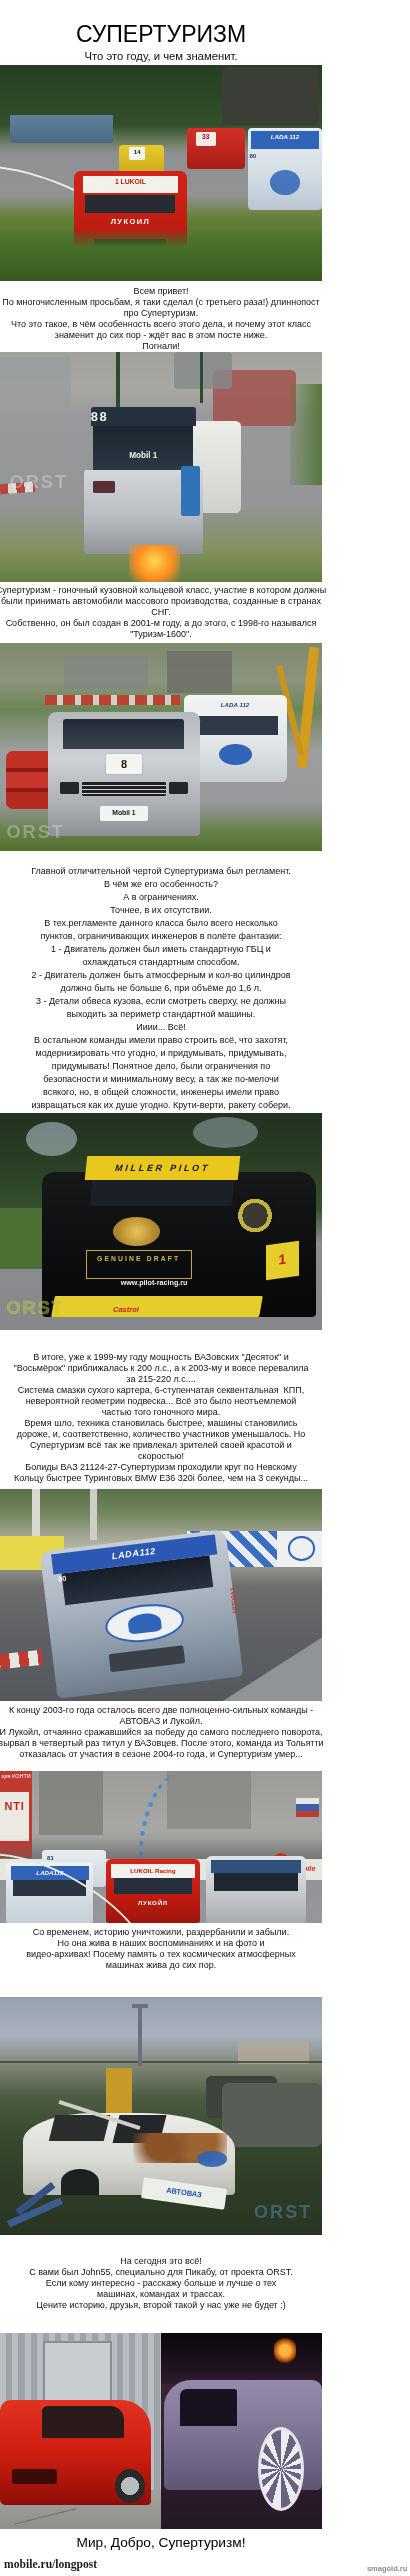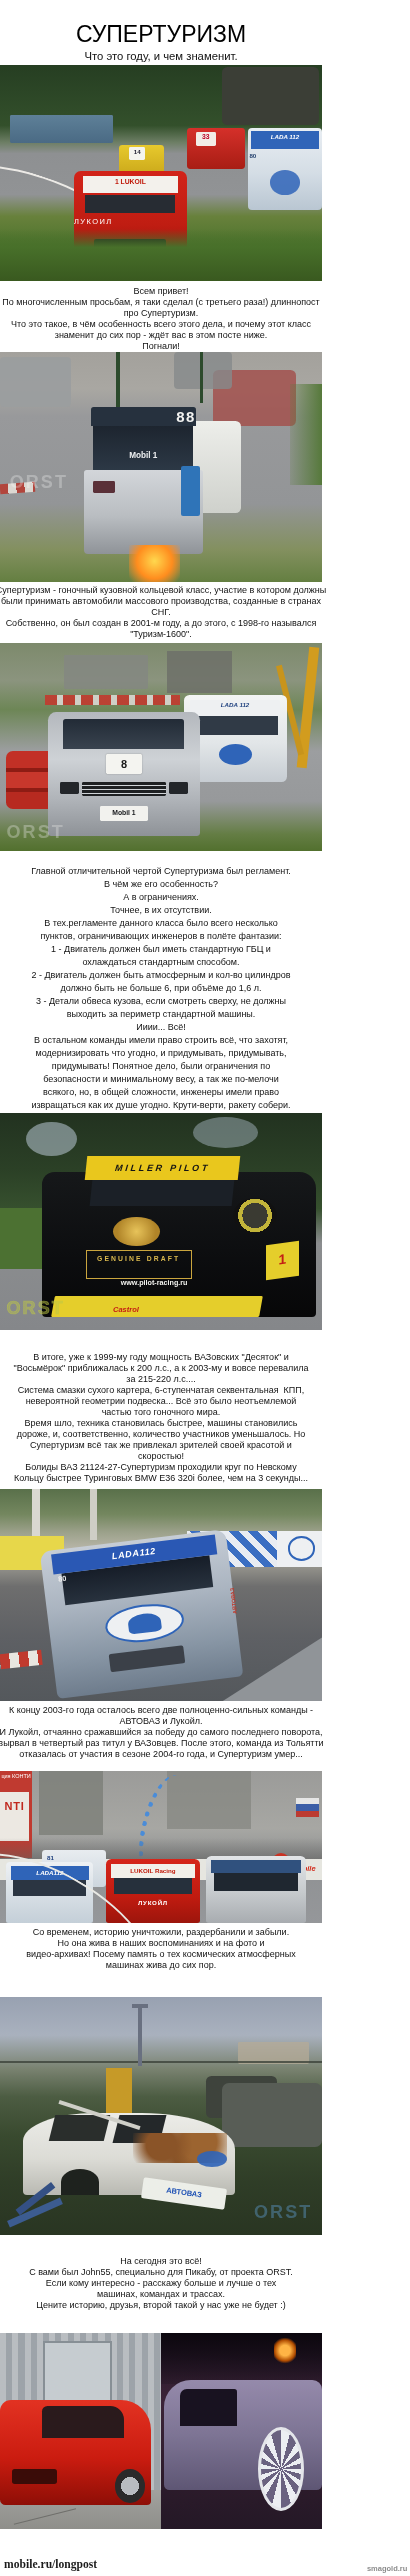--- a/index.html
+++ b/index.html
@@ -35,36 +35,36 @@
        font-size:6.8px;font-weight:bold;text-align:center;line-height:9.6px;border-radius:1.4px;}
   #p1 .car-lada{left:77%;top:29%;width:23%;height:38%;background:linear-gradient(180deg,#e9eef3 0%,#d4dde5 55%,#b9c6d2 100%);border-radius:4.1px;}
   #p1 .car-lada .band{left:4%;top:4%;width:92%;height:22%;background:#2f64b8;color:#fff;
        font-size:6.2px;font-weight:bold;font-style:italic;text-align:center;line-height:11px;}
   #p1 .car-lada .num{left:2%;top:30%;color:#24416e;font-size:6.2px;font-weight:bold;}
   #p1 .car-lada .oval{left:30%;top:52%;width:40%;height:30%;background:#2f64b8;border-radius:50%;opacity:.85;}
   #p1 .car-main{left:23%;top:49%;width:35%;height:45%;background:linear-gradient(180deg,#d22319 0%,#c01d12 55%,#8e120a 100%);border-radius:6.8px 6.8px 3.4px 3.4px;}
   #p1 .car-main .band{left:8%;top:5%;width:84%;height:18%;background:#f3f1ec;color:#c01808;
        font-size:6.8px;font-weight:bold;text-align:center;line-height:11.6px;}
   #p1 .car-main .glass{left:10%;top:25%;width:80%;height:18%;background:#272c33;}
-  #p1 .car-main .hoodtxt{left:0;top:48%;width:100%;color:#fff;
-       font-size:7.5px;font-weight:normal;letter-spacing:1.4px;}
+  #p1 .car-main .hoodtxt{left:0;top:48%;width:100%;text-align:center;color:#fff;
+       font-size:7.5px;font-weight:bold;letter-spacing:1.4px;}
   #p1 .car-main .grille{left:18%;top:70%;width:64%;height:12%;background:#1c1c1e;border-radius:2.1px;}
   #p1 .fg-grass{left:0;bottom:0;width:100%;height:24%;background:linear-gradient(180deg,rgba(70,110,40,0) 0%,#48702a 35%,#39591f 100%);}
   
   #p2{top:352px;height:230px;background:linear-gradient(180deg,#a3a19c 0%,#a9a7a2 16%,#98999b 28%,#939597 66%,#83905f 86%,#647f41 100%);}
   #p2 .bgcar1{left:0;top:2%;width:22%;height:22%;background:#9a9d9f;border-radius:4.1px;opacity:.9;}
   #p2 .bgcar2{right:8%;top:8%;width:26%;height:24%;background:#a2514e;border-radius:5.5px;opacity:.85;}
   #p2 .bgcar3{right:28%;top:0;width:18%;height:16%;background:#86898b;border-radius:4.1px;opacity:.8;}
   #p2 .post1{left:36%;top:0;width:1.4%;height:26%;background:#2c4a2c;}
   #p2 .post2{left:62%;top:0;width:1.2%;height:22%;background:#2c4a2c;}
   #p2 .grassR{right:0;top:14%;width:10%;height:44%;background:linear-gradient(90deg,rgba(90,124,60,.2),#56793b);}
   #p2 .curb{left:0;top:57%;width:11%;height:4.5%;background:repeating-linear-gradient(90deg,#b2453c 0 8.2px,#dcd8d2 8.2px 16.4px);transform:rotate(-4deg);}
   #p2 .whitecar{left:58%;top:30%;width:17%;height:40%;background:linear-gradient(#edeeea,#cfd1cc);border-radius:5.5px;}
   #p2 .maincar{left:26%;top:24%;width:37%;height:64%;}
-  #p2 .maincar .roof{left:6%;top:0;width:88%;height:13%;background:#26313e;border-radius:2.7px 2.7px 0 0;color:#f2f2f0;font-size:15px;font-weight:bold;text-align:right;line-height:19px;letter-spacing:1.4px;}
+  #p2 .maincar .roof{left:6%;top:0;width:88%;height:13%;background:#26313e;border-radius:2.7px 2.7px 0 0;color:#f2f2f0;font-size:13px;font-weight:bold;text-align:left;line-height:19px;letter-spacing:1.4px;}
   #p2 .maincar .glass{left:8%;top:13%;width:84%;height:30%;background:linear-gradient(#1d252f,#2c3845);}
   #p2 .maincar .mobil{left:8%;top:30%;width:84%;text-align:center;color:#eef0f2;font-size:8.2px;font-weight:bold;}
   #p2 .maincar .body{left:0;top:43%;width:100%;height:57%;background:linear-gradient(180deg,#d3d6da 0%,#b9bdc1 55%,#8f9398 100%);border-radius:2.7px 2.7px 4.1px 4.1px;}
   #p2 .maincar .bluepatch{right:2%;top:40%;width:16%;height:34%;background:#2f74b8;border-radius:2.1px;}
   #p2 .maincar .tail{left:8%;top:50%;width:18%;height:8%;background:#5a3038;border-radius:1.4px;}
   #p2 .flame{left:40%;bottom:-4%;width:16%;height:20%;background:radial-gradient(circle at 50% 35%,#ffd84e 0%,#ff8d1e 45%,rgba(150,70,20,0) 78%);}
   #p2 .wm{left:3%;top:52%;}
   
   #p3{top:643px;height:208px;background:linear-gradient(180deg,#7d8a6c 0%,#8b947e 18%,#6d8656 32%,#9c9ea0 52%,#97999b 76%,#647d44 92%,#52702e 100%);}
   #p3 .bld1{left:20%;top:6%;width:26%;height:16%;background:#848781;opacity:.85;border-radius:1.4px;}
@@ -463,17 +463,18 @@
       <div class="kid">
         <span class="hair"></span>
         <span class="head"></span>
         <span class="sweater"></span>
         <span class="jeans"></span>
         <span class="shoes"></span>
       </div>
     </div>
   </div>
 
+  <div class="final-caption" style="top:2535px">Мир, Добро, Супертуризм!</div>
   <div class="footer-left" style="top:2558px">mobile.ru/longpost</div>
   <div class="footer-right" style="top:2564px">smagold.ru</div>
 
 </div>
 
 
 </body></html>

